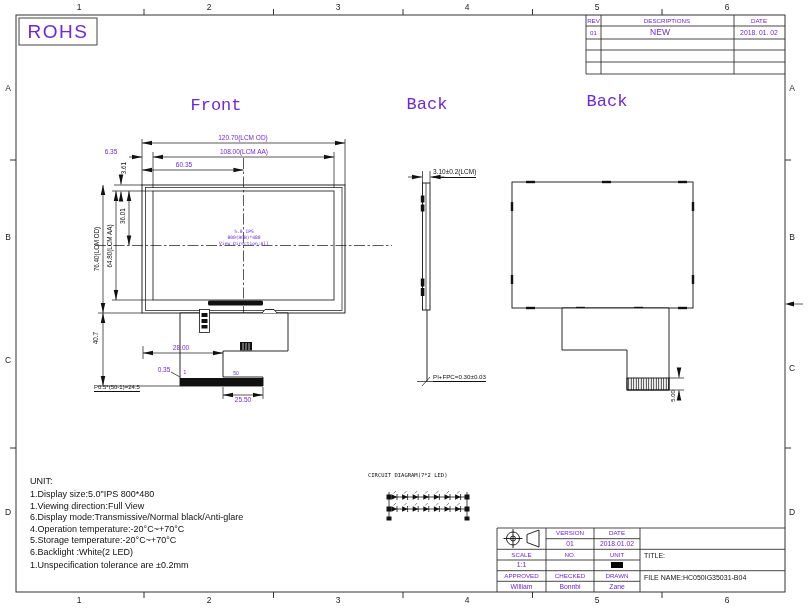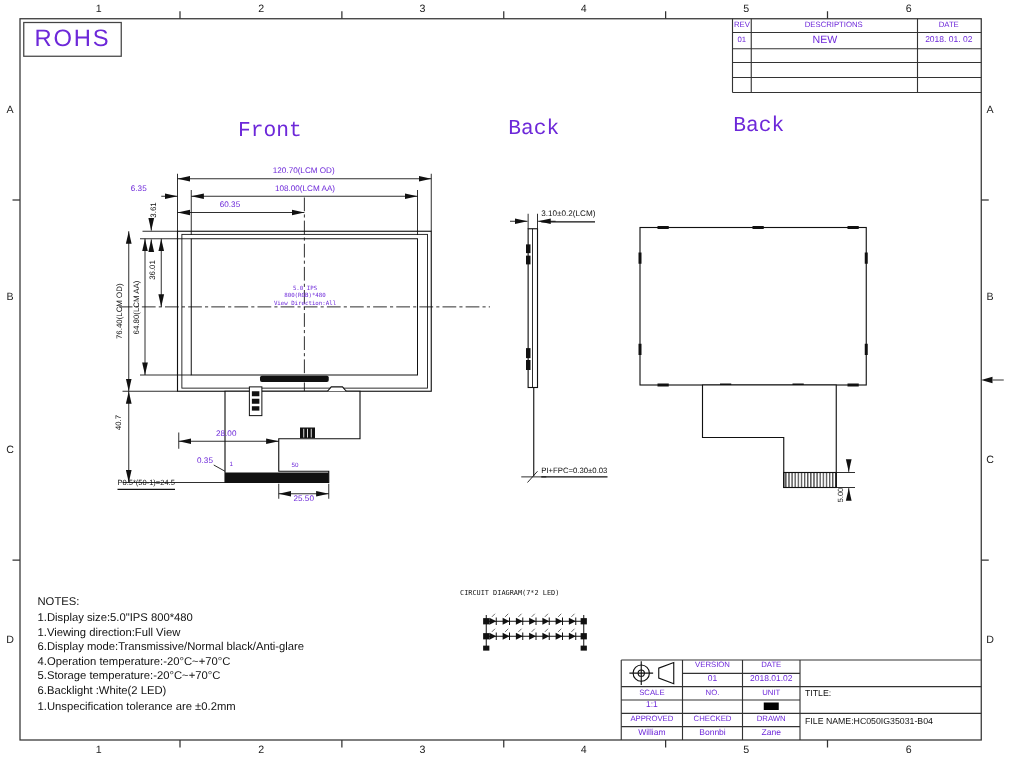--- a/index.html
+++ b/index.html
@@ -276,21 +276,21 @@
 
 <div class="t tiny" style="left:244px;top:231.5px">5.0 IPS</div>
 <div class="t tiny" style="left:244px;top:237.5px">800(RGB)*480</div>
 <div class="t tiny" style="left:244px;top:243.5px">View Direction:All</div>
 
 <div class="tl ul" style="left:433px;top:169px">3.10±0.2(LCM)</div>
 <div class="tl ul" style="left:433px;top:374px;font-size:6.2px">PI+FPC=0.30±0.03</div>
 
 <div class="vt" style="left:673px;top:396px;font-size:6px">5.00</div>
 
-<div class="tl note" style="left:30px;top:477px">NOTES:</div>
+<div class="tl note" style="left:30px;top:477px">UNIT:</div>
 <div class="tl note" style="left:30px;top:490px">1.Display size:5.0"IPS 800*480</div>
 <div class="tl note" style="left:30px;top:501.5px">1.Viewing direction:Full View</div>
 <div class="tl note" style="left:30px;top:513px">6.Display mode:Transmissive/Normal black/Anti-glare</div>
 <div class="tl note" style="left:30px;top:524.5px">4.Operation temperature:-20°C~+70°C</div>
 <div class="tl note" style="left:30px;top:536px">5.Storage temperature:-20°C~+70°C</div>
 <div class="tl note" style="left:30px;top:548px">6.Backlight :White(2 LED)</div>
 <div class="tl note" style="left:30px;top:561px">1.Unspecification tolerance are ±0.2mm</div>
 
 <div class="tl ctit" style="left:368px;top:473px">CIRCUIT DIAGRAM(7*2 LED)</div>
 

